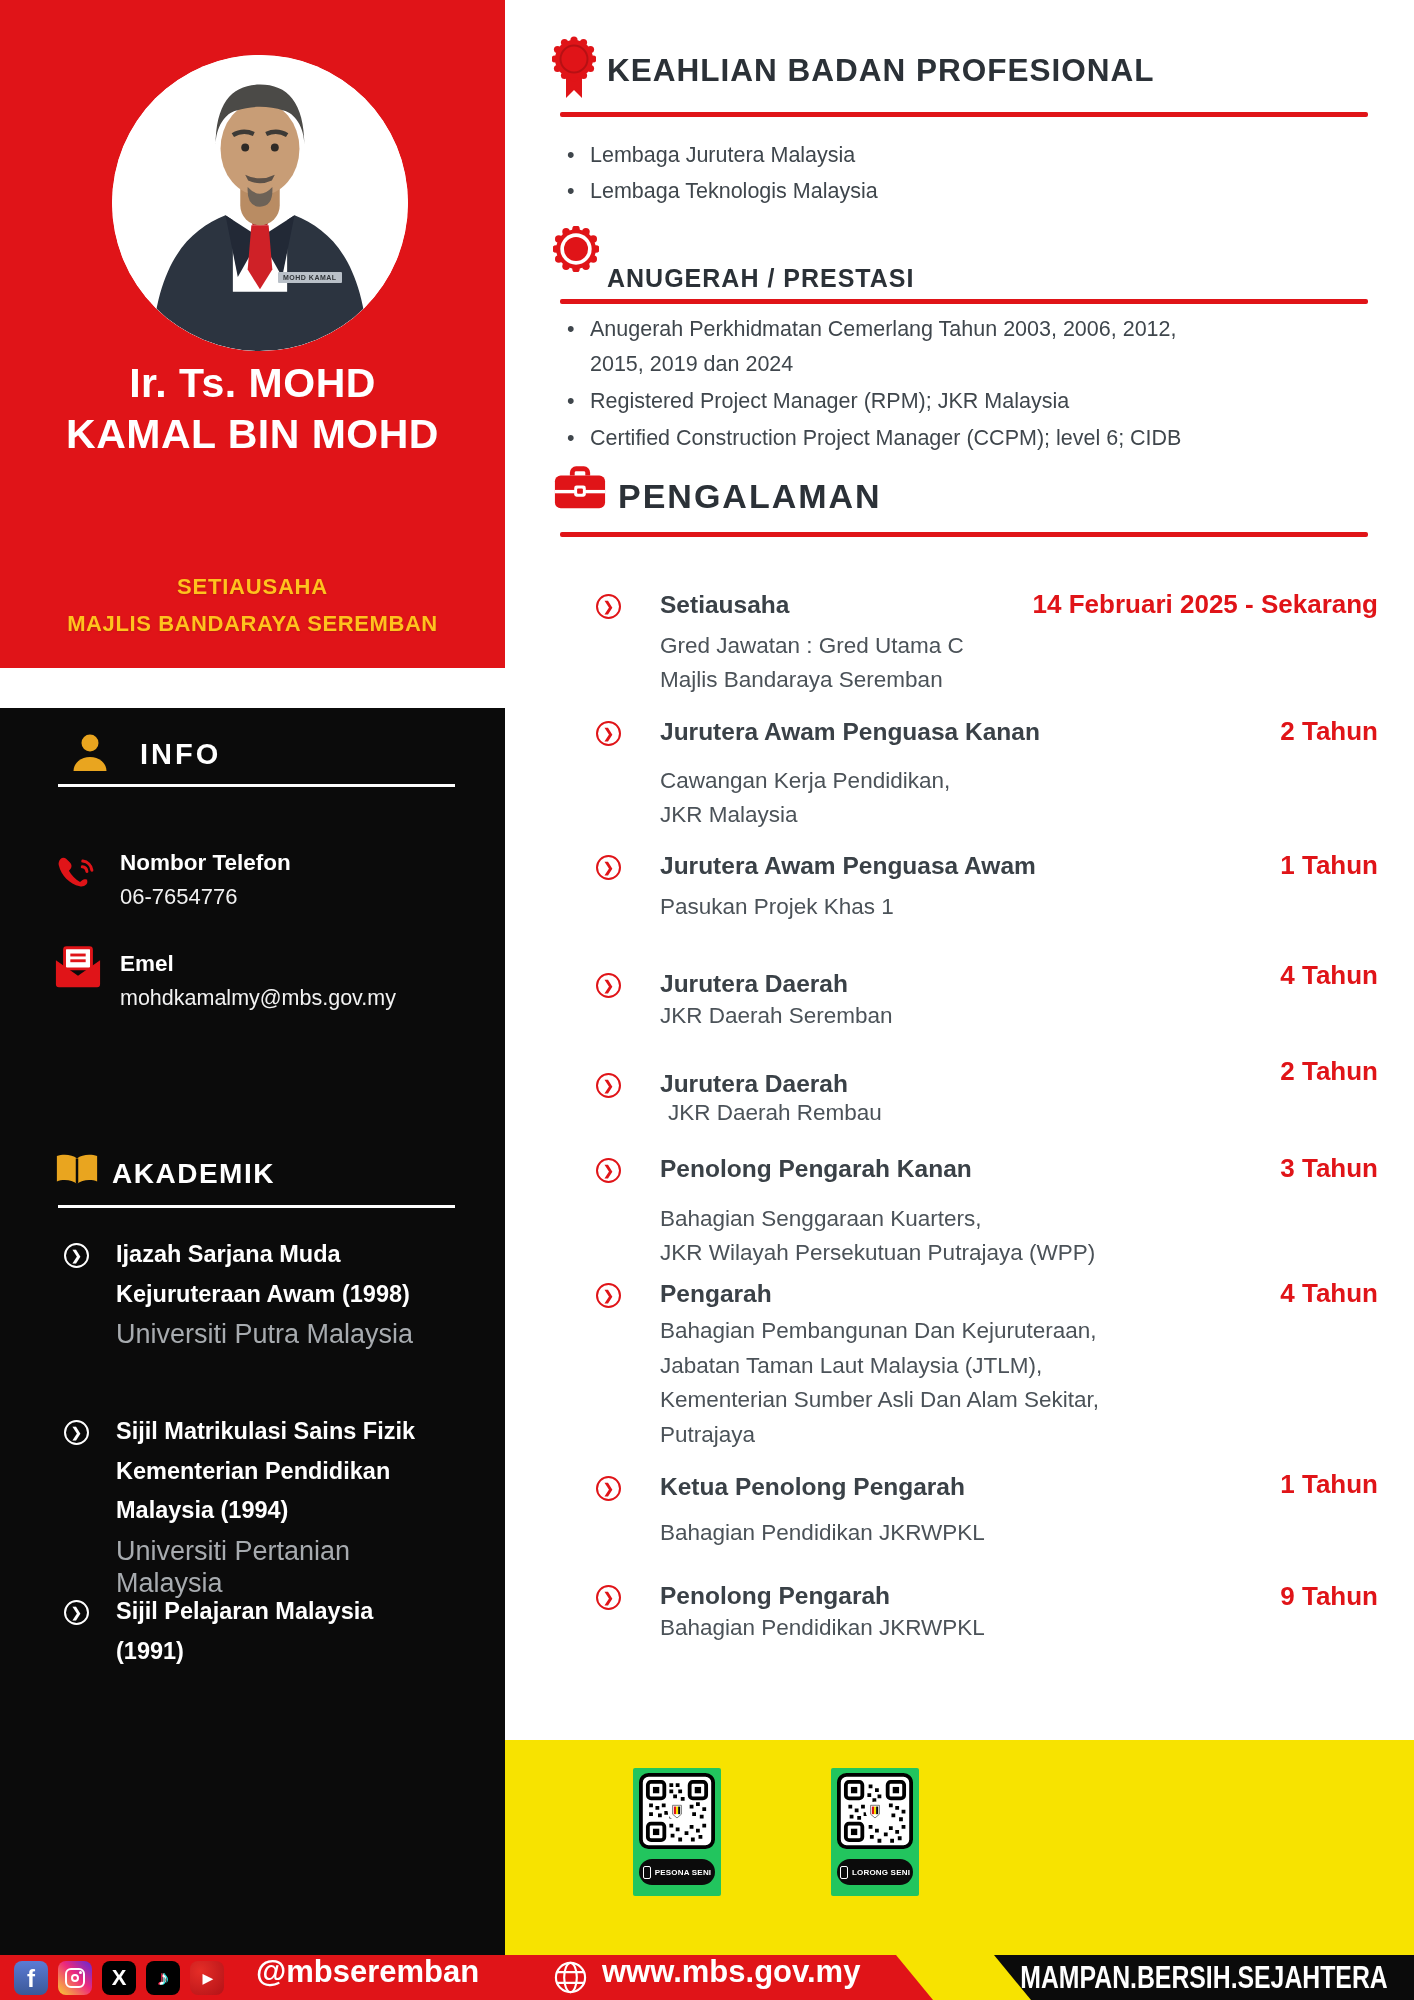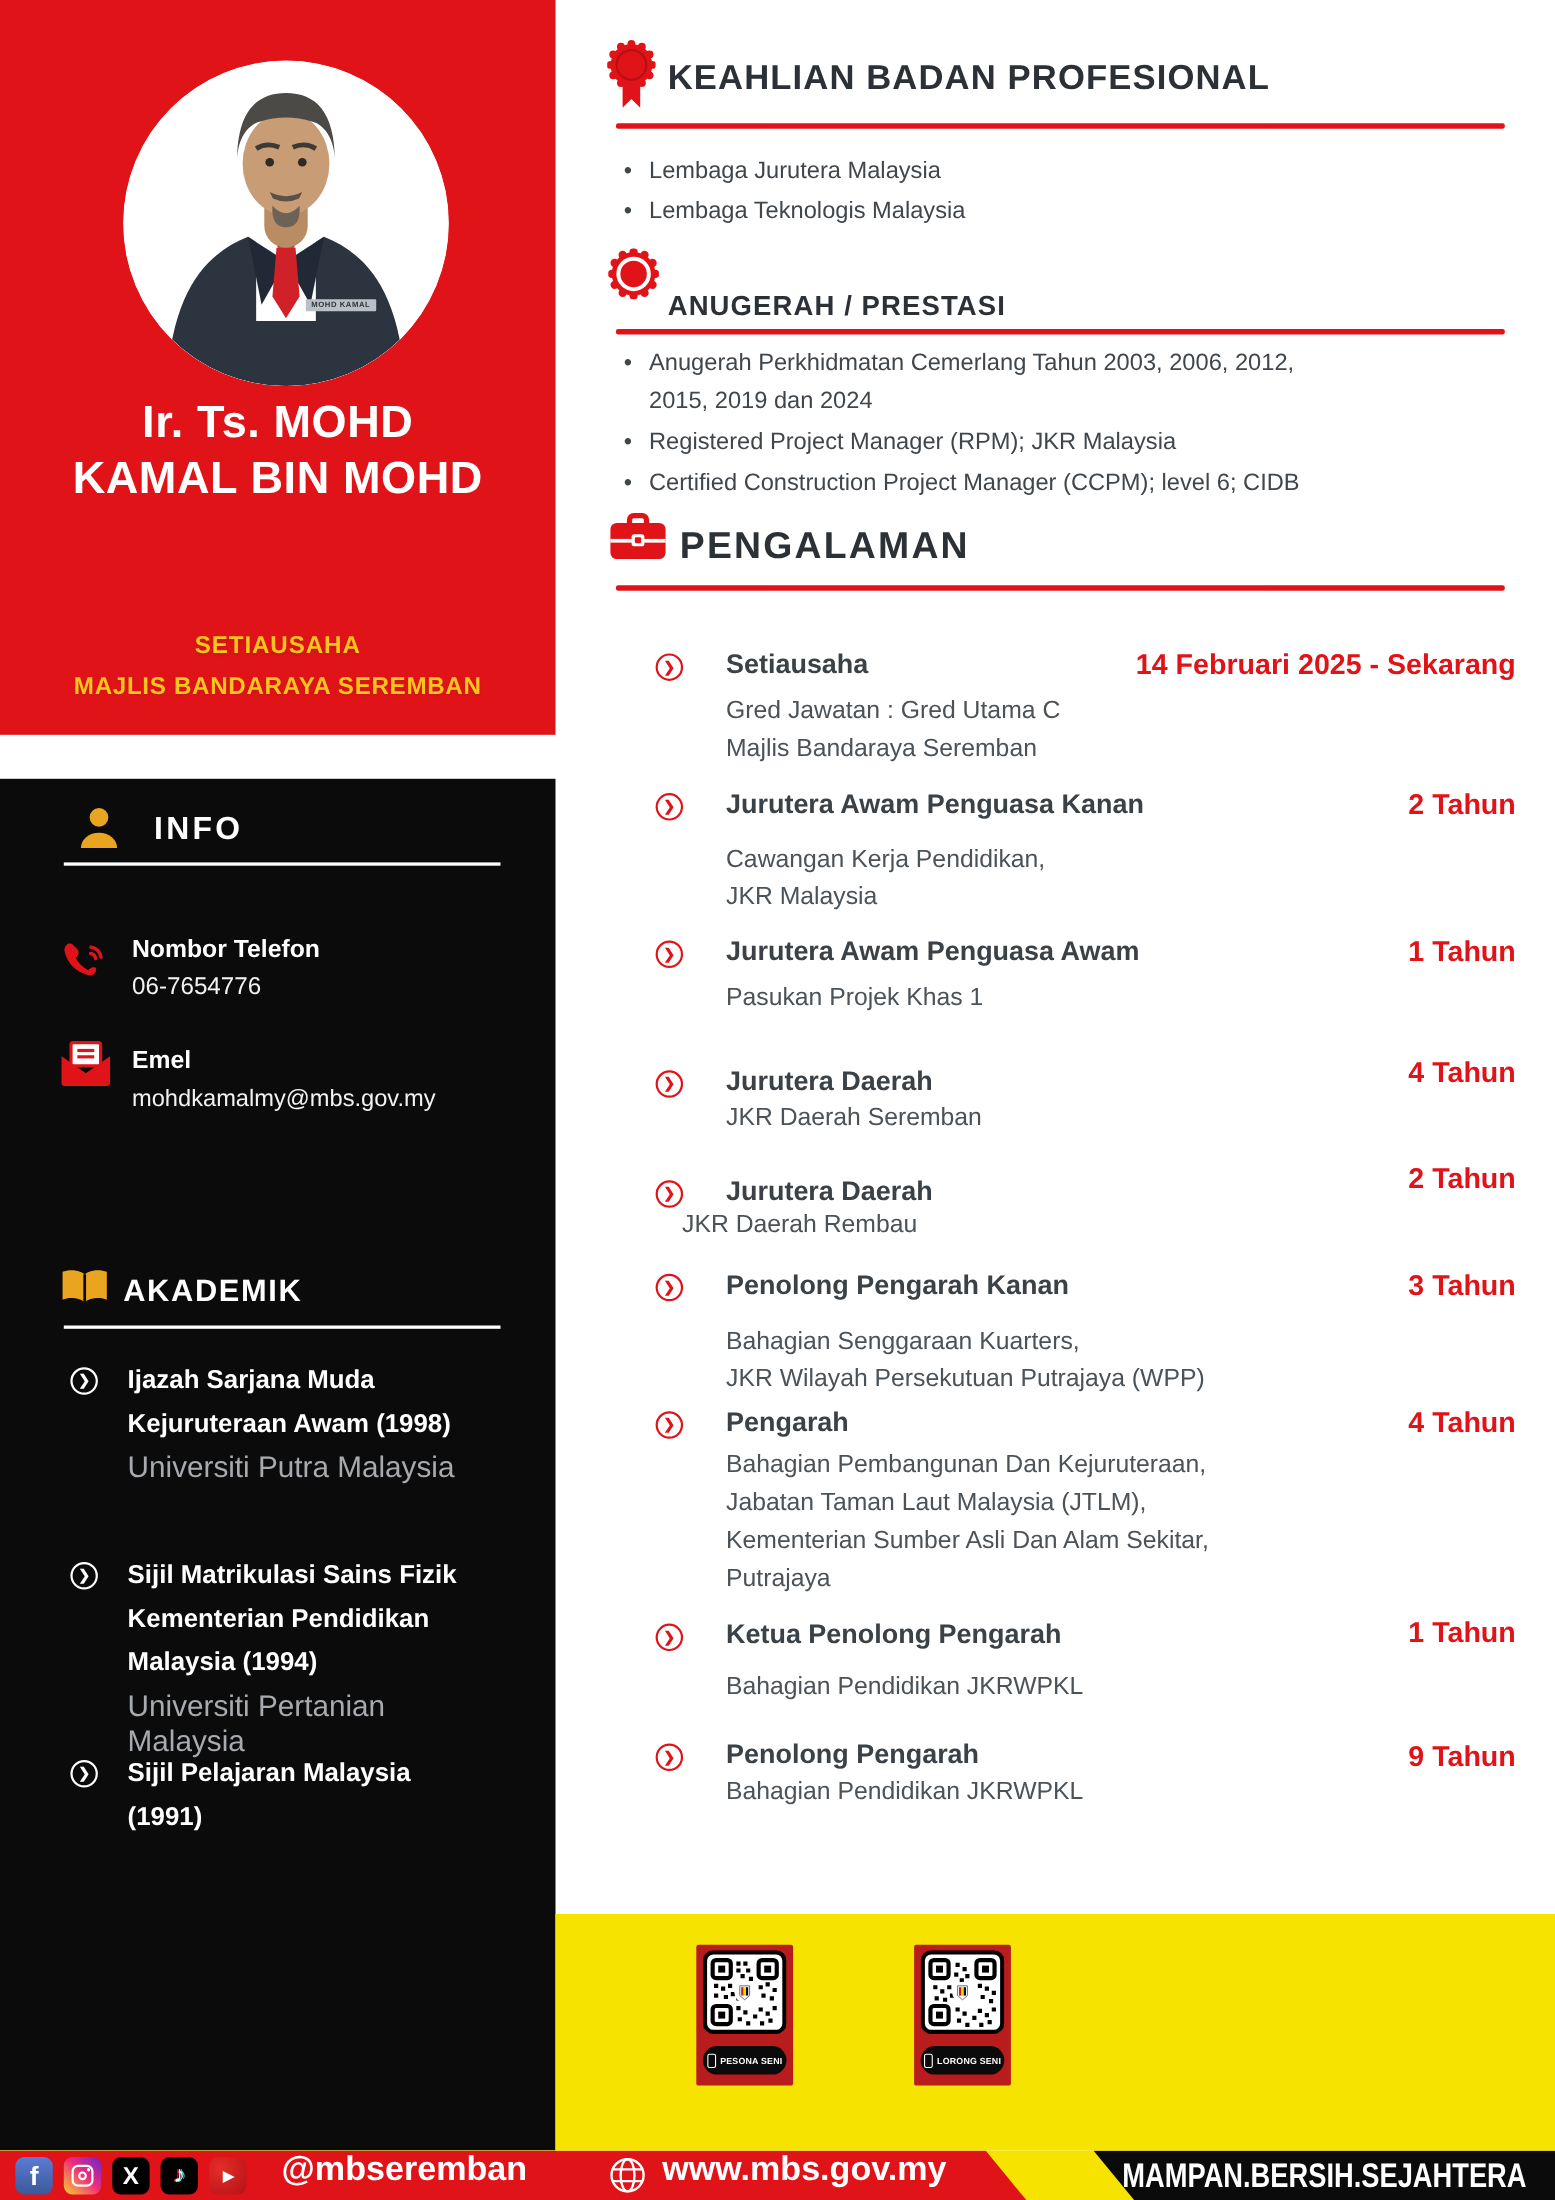--- a/index.html
+++ b/index.html
@@ -31,21 +31,21 @@
   .sec-line{background:#E01418;height:4.5px;border-radius:2px;}
   .rlist{margin:0;padding:0;list-style:none;color:#3F464C;font-size:21.5px;line-height:35px;}
   .rlist li{position:relative;padding-left:27px;max-width:640px;}
   .rlist li::before{content:"•";position:absolute;left:4px;top:0;color:#3F464C;}
   .exp-title{color:#3A4147;font-size:24.5px;font-weight:700;}
   .exp-sub{color:#4B5258;font-size:22.5px;line-height:33.5px;font-weight:400;}
   .exp-dur{color:#E01418;font-size:26px;font-weight:800;text-align:right;}
   .exp-icon{color:#E01418;}
 
   .yellow-band{left:505px;top:1740px;width:909px;height:215px;background:#F7E300;}
-  .qr-card{width:88px;height:128px;background:#b91c1c;border-radius:2px;padding:5px 6px;}
+  .qr-card{width:88px;height:128px;background:#22c55e;border-radius:2px;padding:5px 6px;}
   .qr-pill{margin-top:6px;height:26px;background:#0B0B0B;border-radius:13px;display:flex;align-items:center;justify-content:center;gap:4px;}
   .qr-pill .phone-glyph{width:8px;height:13px;border:1.4px solid #fff;border-radius:2px;}
   .qr-pill .lbl{color:#fff;font-size:8px;font-weight:700;letter-spacing:.2px;white-space:nowrap;}
 
   
   .footer{left:0;top:1955px;width:1414px;height:45px;background:#F7E300;}
   .footer-red{position:absolute;left:0;top:0;width:1050px;height:45px;background:#E01418;clip-path:polygon(0 0,896px 0,933px 45px,0 45px);}
   .footer-black{position:absolute;left:960px;top:0;width:454px;height:45px;background:#0B0B0B;clip-path:polygon(34px 0,454px 0,454px 45px,71px 45px);}
   .soc{position:absolute;top:5.5px;width:34px;height:34px;border-radius:8px;display:flex;align-items:center;justify-content:center;color:#fff;}
   .foot-text{position:absolute;top:0;height:34px;display:flex;align-items:center;color:#fff;font-weight:800;font-size:31px;}
@@ -249,21 +249,21 @@
   <div class="abs exp-dur" style="right:36px;top:960px;">4 Tahun</div>
   <div class="abs exp-sub" style="left:660px;top:999px;">
     <div>JKR Daerah Seremban</div>
   </div>
 
   <div class="abs circ-arrow exp-icon" style="left:596px;top:1073px;">
       <span>❯</span>
     </div>
   <div class="abs exp-title" style="left:660px;top:1070px;">Jurutera Daerah</div>
   <div class="abs exp-dur" style="right:36px;top:1056px;">2 Tahun</div>
-  <div class="abs exp-sub" style="left:620px;top:1096px;">
+  <div class="abs exp-sub" style="left:668px;top:1096px;">
     <div>JKR Daerah Rembau</div>
   </div>
 
   <div class="abs circ-arrow exp-icon" style="left:596px;top:1158px;">
       <span>❯</span>
     </div>
   <div class="abs exp-title" style="left:660px;top:1155px;">Penolong Pengarah Kanan</div>
   <div class="abs exp-dur" style="right:36px;top:1153px;">3 Tahun</div>
   <div class="abs exp-sub" style="left:660px;top:1202px;">
     <div>Bahagian Senggaraan Kuarters,</div>

